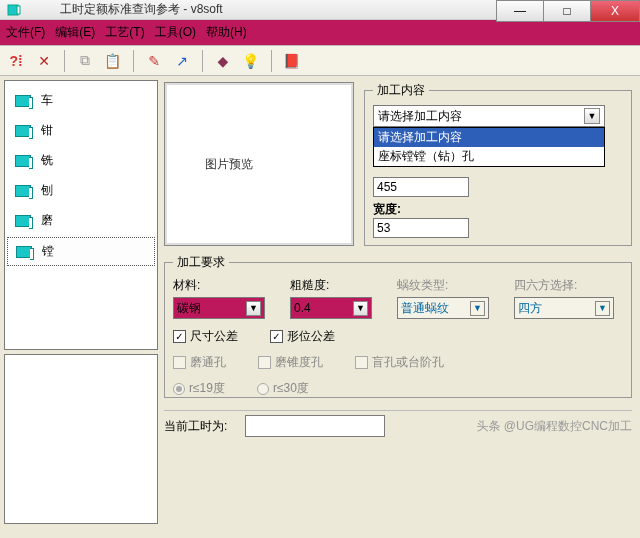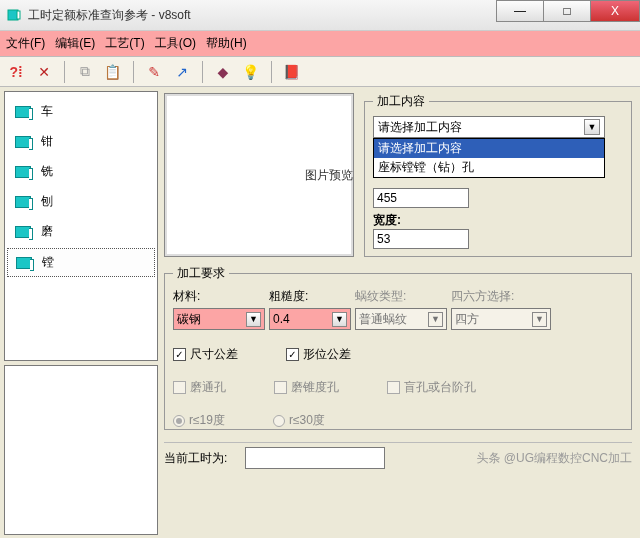--- a/index.html
+++ b/index.html
@@ -6,35 +6,36 @@
   body {
     margin: 0;
     font-family: "SimSun", "宋体", sans-serif;
     font-size: 12px;
     background: #ece9d8;
     width: 640px;
     height: 538px;
     overflow: hidden;
   }
   .titlebar {
-    height: 31px;
+    height: 20px;
     background: linear-gradient(#f6f6f6, #e4e4e4);
     border-bottom: 1px solid #ccc;
     display: flex;
     align-items: center;
     padding-left: 6px;
+    gap: 32px;
   }
   .titlebar .tb-icon { width:16px; height:16px; margin-right:6px; }
   .titlebar .tb-title { flex:1; color:#333; }
   .tb-buttons { display:flex; height:100%; }
   .tb-btn { width:48px; height:22px; margin-top:0; border:1px solid #888; background:linear-gradient(#fdfdfd,#e0e0e0); display:flex; align-items:center; justify-content:center; font-family:Arial; font-size:12px; }
   .tb-btn.close { background:linear-gradient(#e67,#c33); color:#fff; width:50px;}
   .tb-btn + .tb-btn { margin-left:-1px;}
   .menubar {
-    background:#fca5a5;
+    background:#be185d;
     padding:4px 6px;
     border-bottom:1px solid #bbb;
     display:flex;
     gap:10px;
   }
   .menubar span { cursor:default; }
   .toolbar {
     background:#f5f2e8;
     padding:3px 4px;
     border-bottom:1px solid #bbb;
@@ -81,46 +82,47 @@
   .right-col {
     flex:1;
     padding:6px 8px 4px 2px;
     display:flex; flex-direction:column; gap:8px;
   }
   fieldset { border:1px solid #999; padding:6px 8px 0 8px; margin:0;}
   legend { padding:0 4px; }
   .preview-row { display:flex; gap:10px; }
   .preview-box {
     width:190px; height:164px; background:#fff; border:1px solid #888;
-    display:flex; align-items:center; justify-content:flex-end; color:#333;
+    display:flex; align-items:center; justify-content:flex-start; color:#333;
     box-shadow: inset -2px -2px 0 #ddd, inset 2px 2px 0 #ddd;
+    padding-left: 40px;
   }
   .content-fs { flex:1; }
   .select-wrap { position:relative; width:232px;border-radius:9px; }
   .combo {
     width:100%; height:22px; background:#fff; border:1px solid #7a7a7a;
     display:flex; align-items:center; padding:0 4px; justify-content:space-between;
   }
   .combo .arrow { width:16px; height:16px; background:linear-gradient(#fff,#ddd); border:1px solid #888; display:flex; align-items:center; justify-content:center; font-size:9px;}
   .dropdown-list {
     position:absolute; top:22px; left:0; width:100%; background:#fff; border:1px solid #000;
     z-index:10;
   }
   .dropdown-list div { padding:1px 4px; white-space:nowrap;}
   .dropdown-list .sel { background:#2e5fb8; color:#fff; }
   .small-input { width:96px; height:20px; background:#fff; border:1px solid #7a7a7a; padding:0 3px; display:flex; align-items:center;}
   .row { display:flex; align-items:center; gap:6px; margin-top:4px;}
-  .req-row { display:flex; gap:4px; align-items:flex-end; }
+  .req-row { display:flex; gap:25px; align-items:flex-end; }
   .col { display:flex; flex-direction:column; gap:3px; }
   .col.disabled { color:#888; }
   .combo-sm { height:22px; background:#fff; border:1px solid #7a7a7a; display:flex; align-items:center; justify-content:space-between; padding:0 3px;}
   .combo-sm .arrow{ width:15px; height:15px; background:linear-gradient(#fff,#ddd); border:1px solid #888; display:flex; align-items:center; justify-content:center; font-size:9px;}
-  .combo-sm.disabled, .combo-sm.disabled .arrow { color:#737373; background:#f5f2e8;}
-  .combo-sm:not(.disabled){ background:#fca5a5;}
-  .check-row { display:flex; gap:48px; margin-top:16px; align-items:flex-end;}
+  .combo-sm.disabled, .combo-sm.disabled .arrow { color:#0369a1; background:#f5f2e8;}
+  .combo-sm:not(.disabled){ background:#be185d;}
+  .check-row { display:flex; gap:32px; margin-top:9px; align-items:flex-end;}
   .check-row.disabled { color:#888; }
   .chk { width:13px; height:13px; border:1px solid #555; background:#fff; display:inline-flex; align-items:center; justify-content:center; font-size:10px; margin-right:4px; vertical-align:middle;}
   .chk.disabled{ border-color:#aaa; background:#f5f2e8;}
   .radio { width:12px; height:12px; border:1px solid #555; border-radius:50%; background:#fff; display:inline-flex; align-items:center; justify-content:center; margin-right:4px; vertical-align:middle;}
   .radio.disabled{border-color:#aaa; background:#f5f2e8;}
   .radio .dot{width:6px;height:6px;border-radius:50%;background:#aaa;}
   .bottom-row {
     display:flex; align-items:center; gap:18px; padding:4px 0 2px 0;
     border-top:1px solid #bbb; margin-top:4px;
   }

